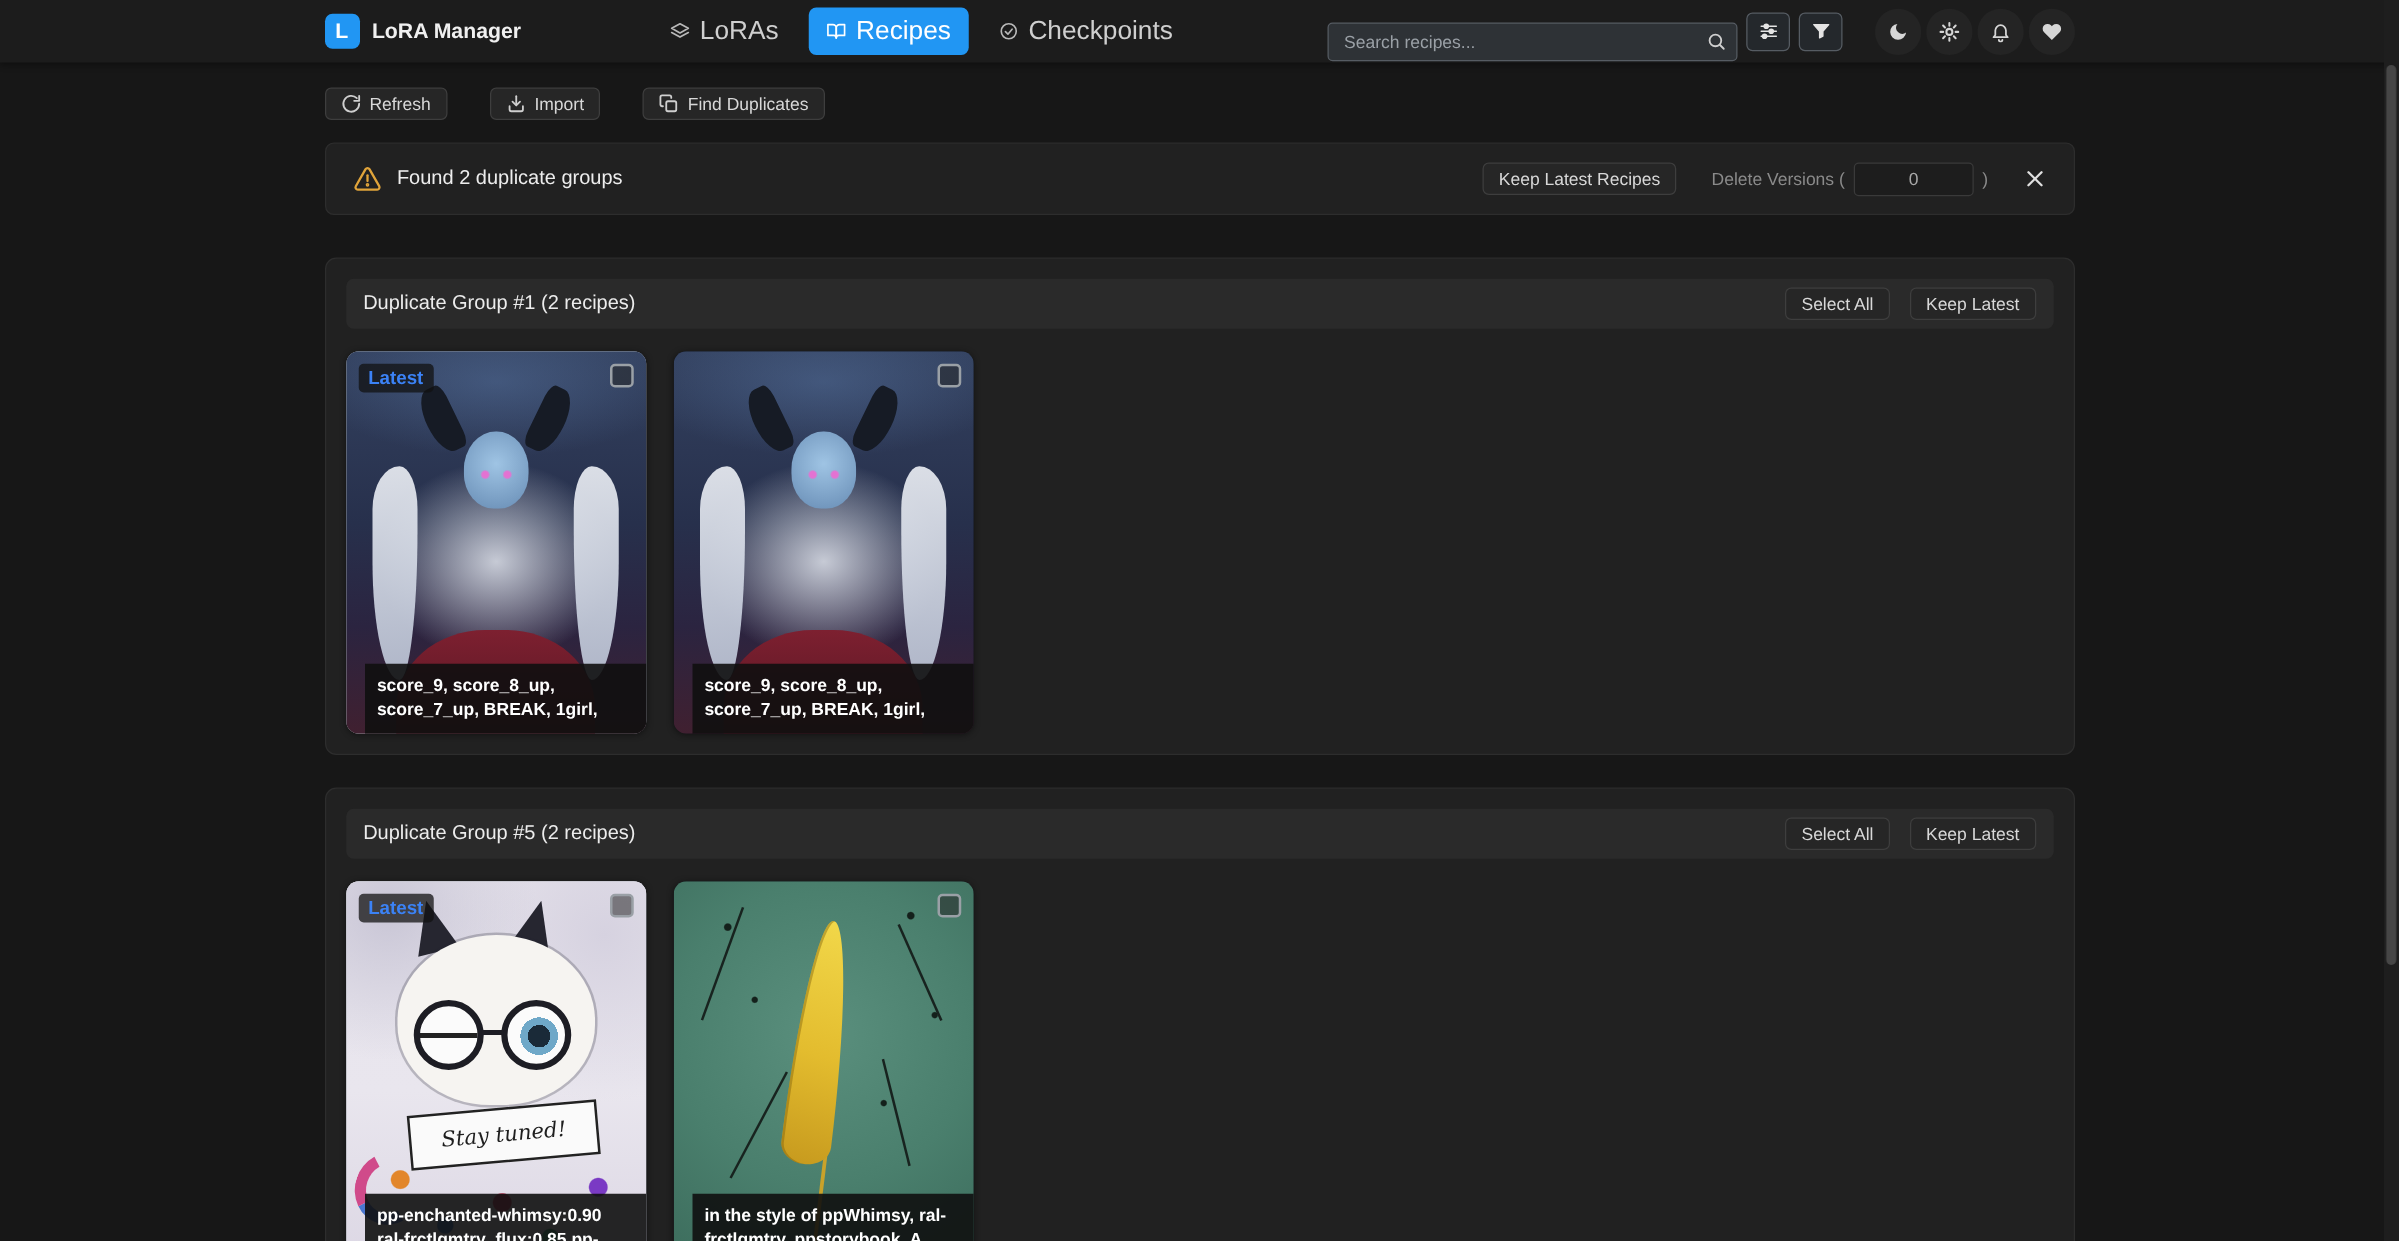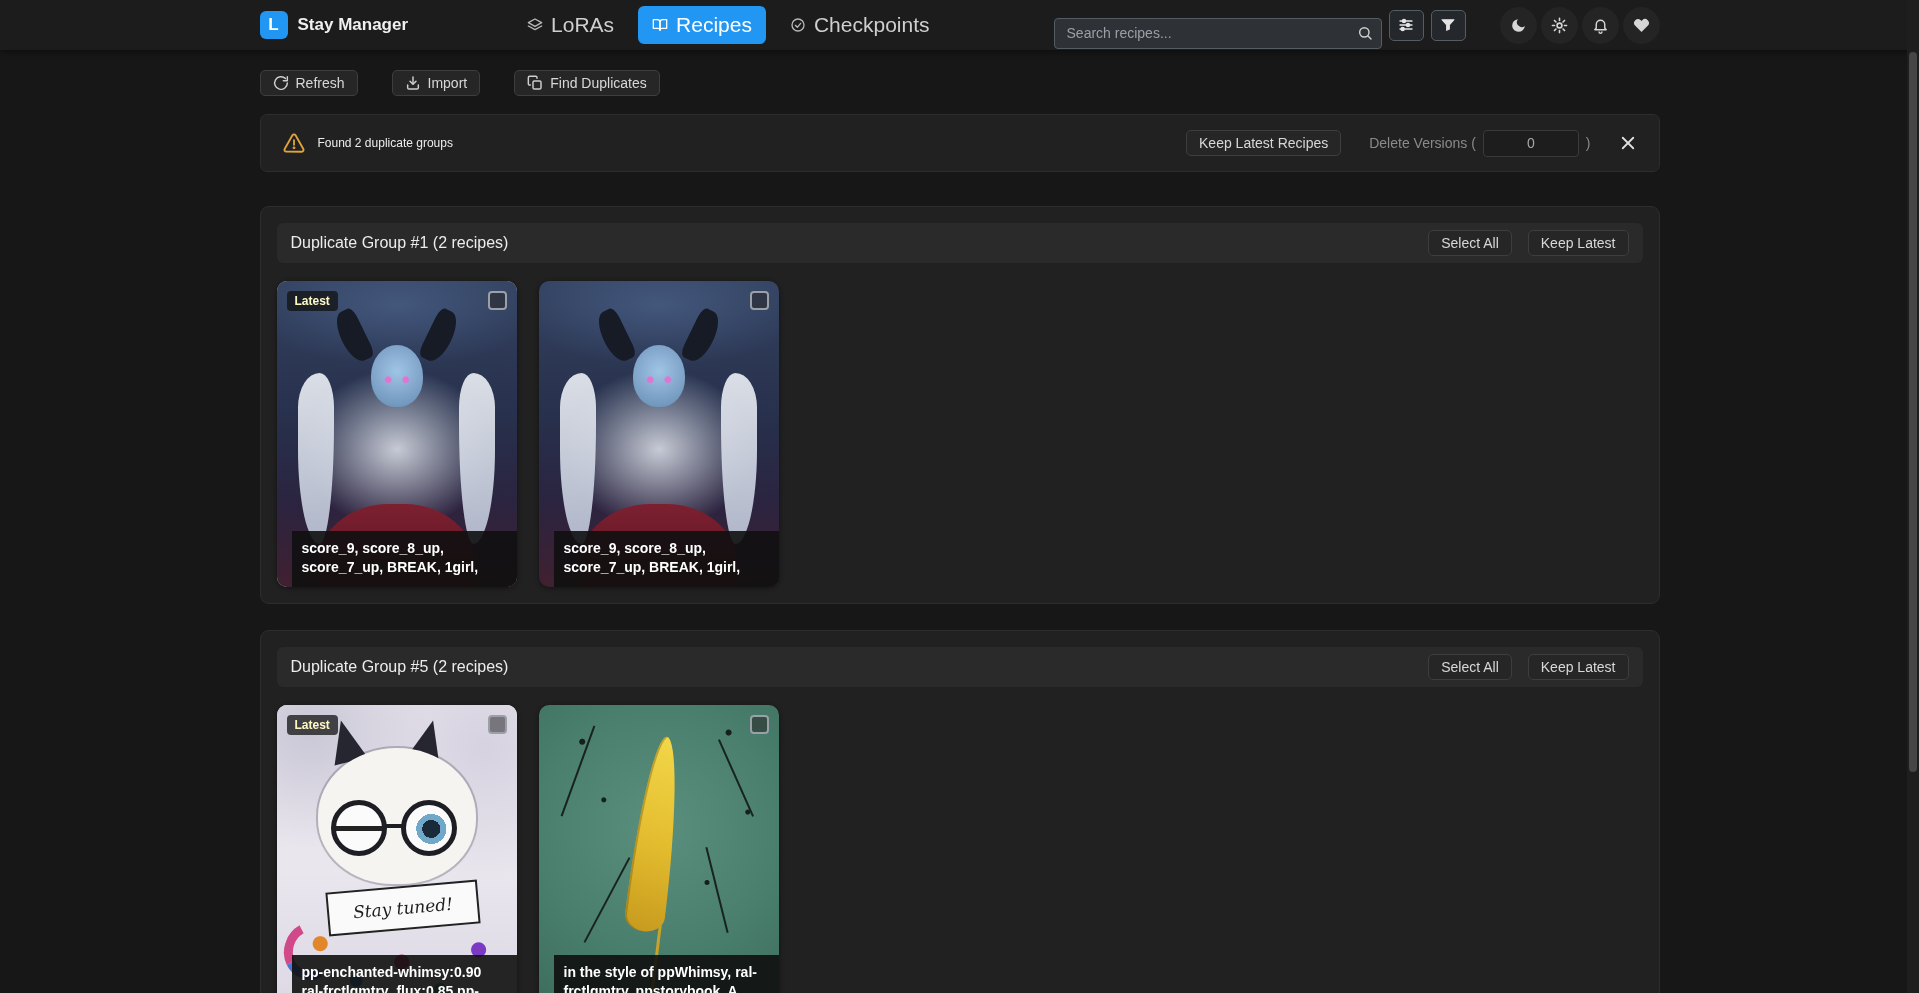--- a/index.html
+++ b/index.html
@@ -88,21 +88,21 @@
   
   .banner {
     margin-top: 18px; height: 58px;
     background: #212121; border: 1px solid #2d2d2d; border-radius: 7px;
     display: flex; align-items: center; justify-content: space-between;
     padding: 0 22px;
   }
   .banner-left { display: flex; align-items: center; gap: 13px; }
   .warning { color: #e0a43a; }
   .warning svg { width: 22px; height: 22px; }
-  .banner-msg { font-size: 12px; color: #ededed; }
+  .banner-msg { font-size: 16px; color: #ededed; }
   .banner-right { display: flex; align-items: center; gap: 28px; }
   .delete-sel { display: flex; align-items: center; gap: 7px; color: #8a8a8a; font-size: 14px; }
   .delete-sel input {
     width: 96px; height: 27px; background: #1d1d1d;
     border: 1px solid #3a3a3a; border-radius: 4px;
     color: #a8a8a8; text-align: center; font-size: 14px; font-family: inherit;
   }
   .x-btn { background: none; border: none; color: #e0e0e0; cursor: pointer; }
   .x-btn svg { width: 18px; height: 18px; }
 
@@ -124,22 +124,22 @@
 
   .card {
     width: 240px; height: 306px; border-radius: 10px;
     position: relative; overflow: hidden;
     box-shadow: 0 1px 5px rgba(0,0,0,.45);
     cursor: pointer; background: #101318;
   }
   .card.latest { outline: 2px solid #c8ced5; outline-offset: -2px; }
   .badge {
     position: absolute; top: 10px; left: 10px; z-index: 3;
-    background: rgba(18,18,18,.75); color: #fef9c3;
-    font-size: 12px; font-weight: bold; padding: 3px 8px; border-radius: 4px; text-align: right;
+    background: rgba(18,18,18,.75); color: #3b82f6;
+    font-size: 15px; font-weight: bold; padding: 3px 8px; border-radius: 4px; text-align: right;
   }
   .checkbox {
     position: absolute; top: 10px; right: 10px; z-index: 3;
     width: 19px; height: 19px; border-radius: 4px;
     border: 2px solid #9aa0a6; background: rgba(40,40,40,.55);
   }
   .caption {
     position: absolute; left: 15px; right: 0; bottom: 0; z-index: 2;
     background: rgba(15,15,15,.9);
     padding: 8px 10px 10px;
@@ -253,21 +253,21 @@
 </style>
 </head>
 <body>
 
 <nav class="navbar">
   <div class="navbar-inner">
     <div class="brand">
       <div class="logo">
           <span>L</span>
         </div>
-      <div class="app-title">Stay Manager</div>
+      <div class="app-title">LoRA Manager</div>
     </div>
 
     <div class="tabs">
       <div class="tab">
         <span class="icon">
           <svg viewBox="0 0 24 24" fill="none" stroke="currentColor" stroke-width="2" stroke-linejoin="round" stroke-linecap="round">
               <polygon points="12 3 22 8.5 12 14 2 8.5"></polygon>
               <polyline points="2 13.5 12 19 22 13.5"></polyline>
             </svg>
         </span>

